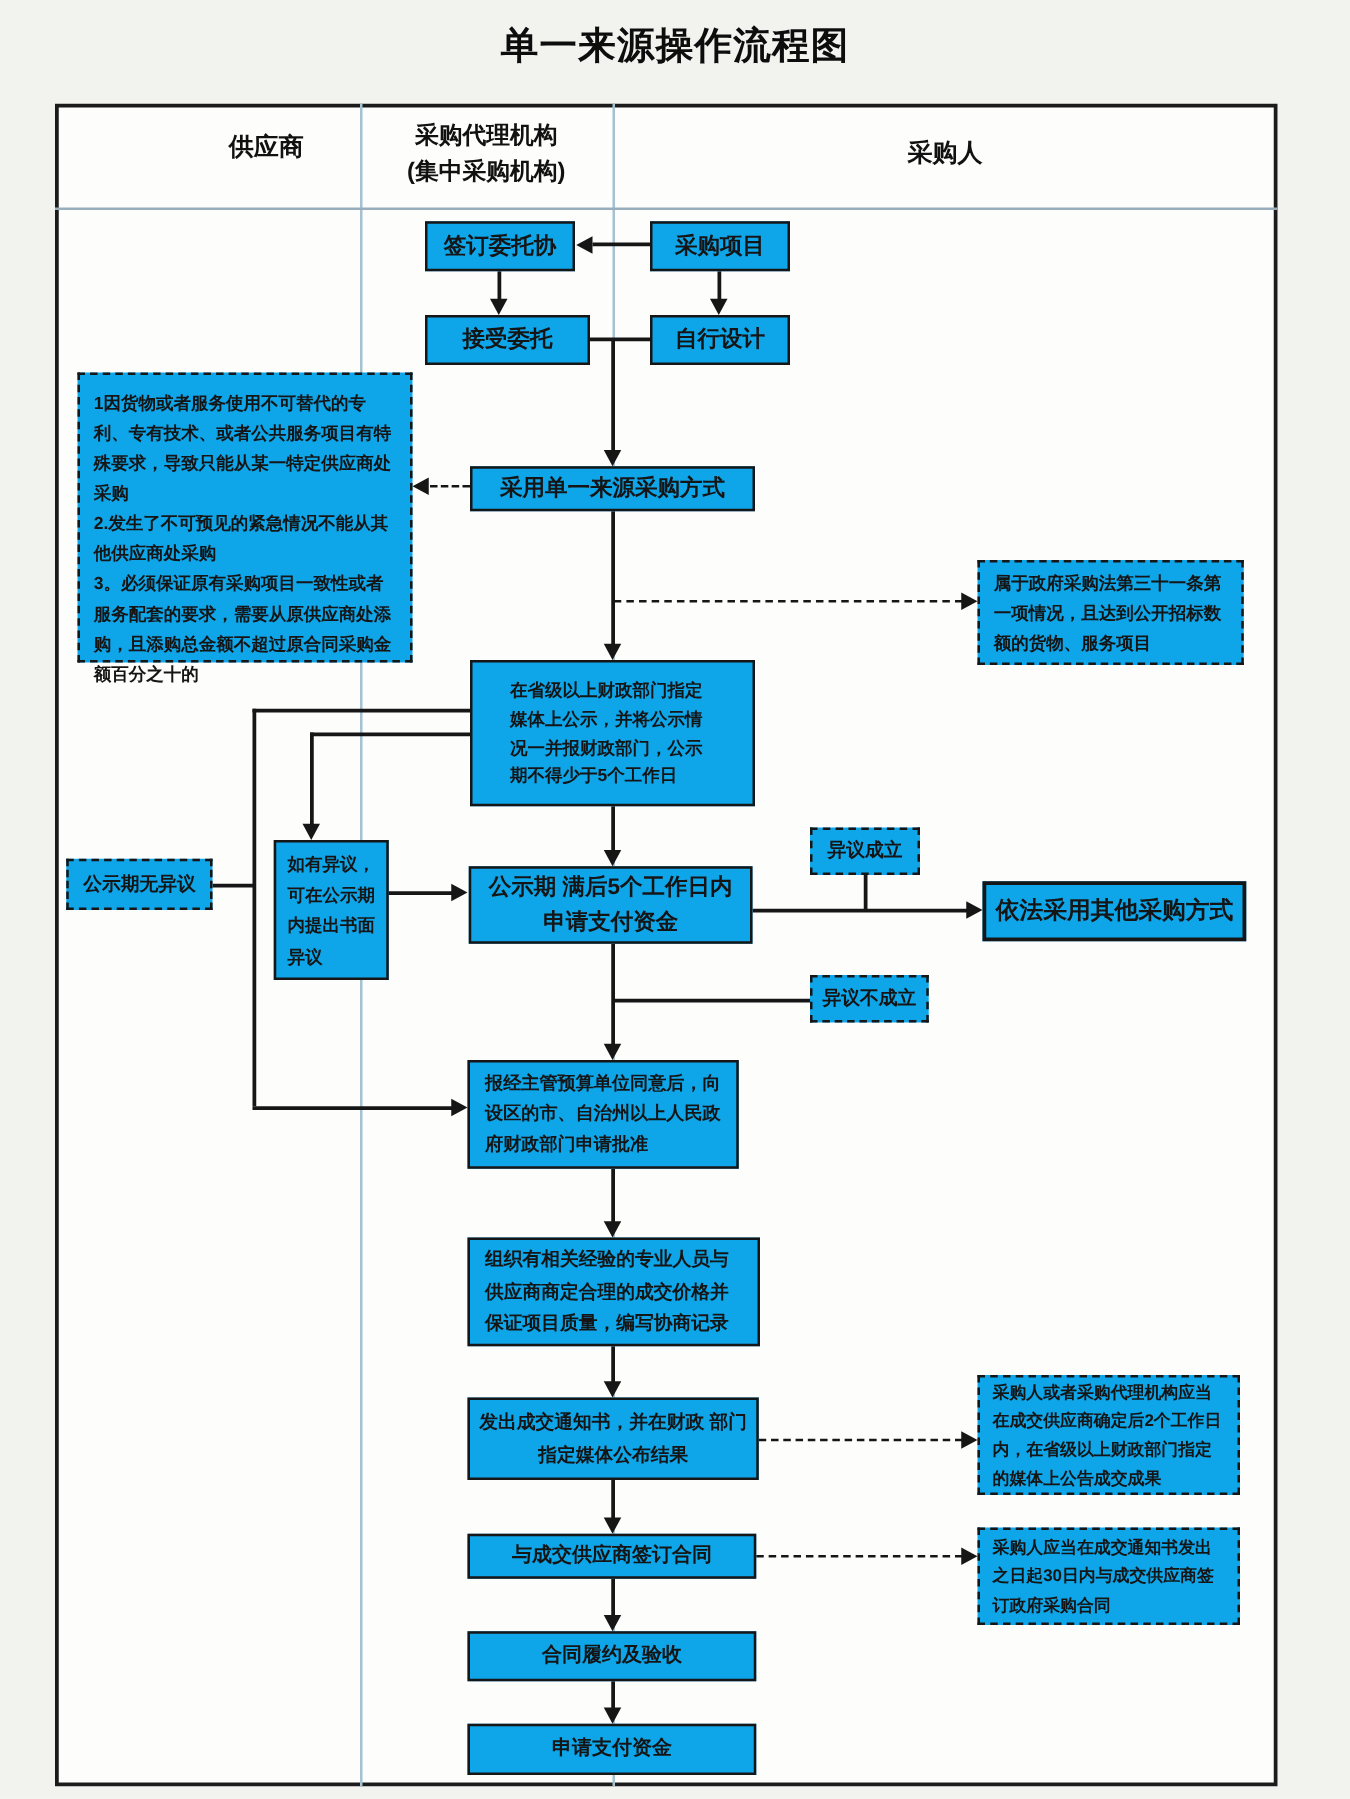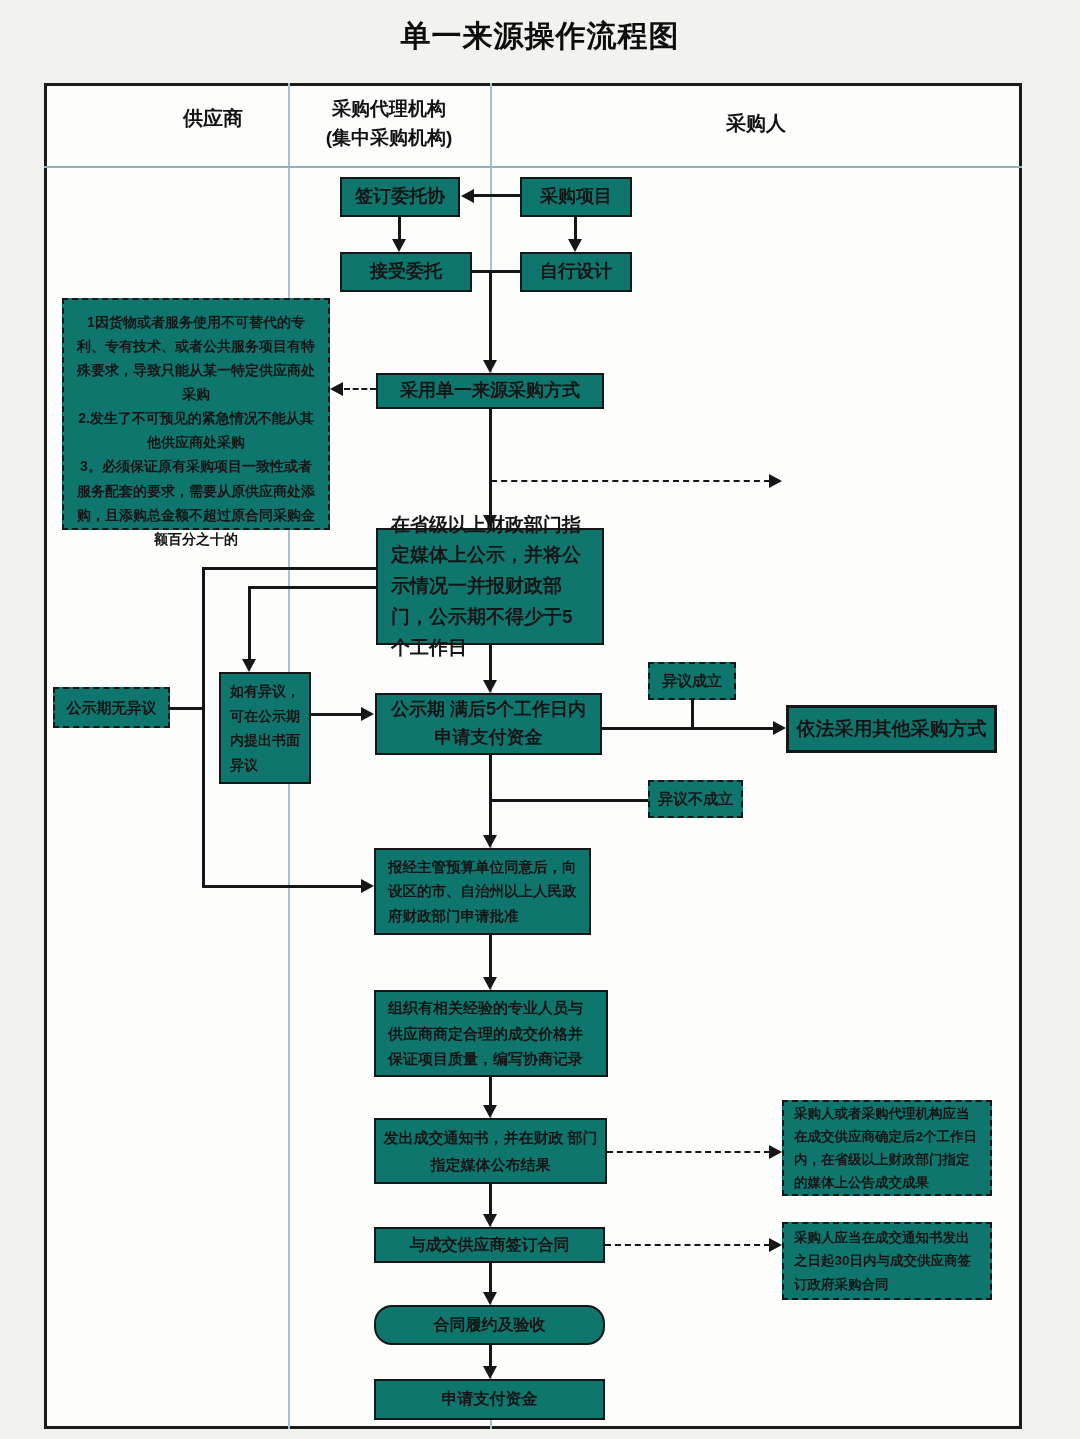--- a/index.html
+++ b/index.html
@@ -26,21 +26,21 @@
   }
   .vdivider{position:absolute;width:1.5px;background:#a4c2d2;z-index:1;}
   .hdr-sep{position:absolute;height:1.5px;background:#98aebc;z-index:1;}
   .col-hdr{
     position:absolute;z-index:3;text-align:center;
     font-size:20px;font-weight:700;color:#111;line-height:1.5;
   }
   
   .box{
     position:absolute;box-sizing:border-box;z-index:3;
-    background:#0f766e;border:2.5px solid #161616;
+    background:#0ea5e9;border:2.5px solid #161616;
     display:flex;flex-direction:column;align-items:center;justify-content:center;
     text-align:center;font-weight:700;color:#151515;line-height:1.55;
   }
   .box.lt{align-items:flex-start;justify-content:center;text-align:left;}
   .dashedbox{border-style:dashed;border-width:2.5px;text-align:right;}
   .thick{border-width:3px;}
   
   .hline,.vline{position:absolute;background:#161616;z-index:2;}
   .hline{height:3px;}
   .vline{width:3px;}
@@ -137,38 +137,39 @@
   <div class="arr arr-down" style="left:483px;top:1292px;"></div>
 
   <div class="vline" style="left:489px;top:1345px;height:23px;"></div>
   <div class="arr arr-down" style="left:483px;top:1366px;"></div>
 
   <div class="box" style="left:340px;top:177px;width:120px;height:40px;font-size:18px;">签订委托协</div>
   <div class="box" style="left:520px;top:177px;width:112px;height:40px;font-size:18px;">采购项目</div>
   <div class="box" style="left:340px;top:252px;width:132px;height:40px;font-size:18px;">接受委托</div>
   <div class="box" style="left:520px;top:252px;width:112px;height:40px;font-size:18px;">自行设计</div>
   <div class="box" style="left:376px;top:373px;width:228px;height:36px;font-size:18px;">采用单一来源采购方式</div>
-  <div class="box lt" style="left:376px;top:528px;width:228px;height:117px;font-size:19px;padding:8px 13px;line-height:1.62;">在省级以上财政部门指定媒体上公示，并将公示情况一并报财政部门，公示期不得少于5个工作日</div>
+  <div class="box lt" style="left:376px;top:528px;width:228px;height:117px;font-size:14px;padding:8px 30px;line-height:1.62;">在省级以上财政部门指定媒体上公示，并将公示情况一并报财政部门，公示期不得少于5个工作日</div>
   <div class="box lt" style="left:219px;top:672px;width:92px;height:112px;font-size:14px;padding:6px 9px;line-height:1.75;">如有异议，可在公示期内提出书面异议</div>
   <div class="box" style="left:375px;top:693px;width:227px;height:62px;font-size:18px;">
     <span class="blk">公示期 满后5个工作日内</span>
     <span class="blk">申请支付资金</span>
   </div>
   <div class="box thick" style="left:786px;top:705px;width:211px;height:48px;font-size:19px;">依法采用其他采购方式</div>
   <div class="box lt" style="left:374px;top:848px;width:217px;height:87px;font-size:14.5px;padding:8px 12px;line-height:1.7;">报经主管预算单位同意后，向设区的市、自治州以上人民政府财政部门申请批准</div>
   <div class="box lt" style="left:374px;top:990px;width:234px;height:87px;font-size:15px;padding:8px 12px;line-height:1.7;">组织有相关经验的专业人员与供应商商定合理的成交价格并保证项目质量，编写协商记录</div>
   <div class="box" style="left:374px;top:1118px;width:233px;height:66px;font-size:15px;padding:4px 6px;line-height:1.8;">发出成交通知书，并在财政 部门指定媒体公布结果</div>
   <div class="box" style="left:374px;top:1227px;width:231px;height:36px;font-size:16px;">与成交供应商签订合同</div>
-  <div class="box" style="left:374px;top:1305px;width:231px;height:40px;font-size:16px;border-radius:18px;">合同履约及验收</div>
+  <div class="box" style="left:374px;top:1305px;width:231px;height:40px;font-size:16px;">合同履约及验收</div>
   <div class="box" style="left:374px;top:1379px;width:231px;height:41px;font-size:16px;">申请支付资金</div>
 
-  <div class="box dashedbox lt" style="left:62px;top:298px;width:268px;height:232px;font-size:14px;padding:10px 11px;line-height:1.72;justify-content:flex-start;text-align:center;">
+  <div class="box dashedbox lt" style="left:62px;top:298px;width:268px;height:232px;font-size:14px;padding:10px 11px;line-height:1.72;justify-content:flex-start;">
     <span class="blk">1因货物或者服务使用不可替代的专利、专有技术、或者公共服务项目有特殊要求，导致只能从某一特定供应商处采购</span>
     <span class="blk">2.发生了不可预见的紧急情况不能从其他供应商处采购</span>
     <span class="blk">3。必须保证原有采购项目一致性或者服务配套的要求，需要从原供应商处添购，且添购总金额不超过原合同采购金额百分之十的</span>
   </div>
+  <div class="box dashedbox lt" style="left:782px;top:448px;width:213px;height:84px;font-size:14px;padding:6px 11px;line-height:1.72;">属于政府采购法第三十一条第一项情况，且达到公开招标数额的货物、服务项目</div>
   <div class="box dashedbox" style="left:53px;top:687px;width:117px;height:41px;font-size:15px;">公示期无异议</div>
   <div class="box dashedbox" style="left:648px;top:662px;width:88px;height:38px;font-size:15px;">异议成立</div>
   <div class="box dashedbox" style="left:648px;top:780px;width:95px;height:38px;font-size:15px;">异议不成立</div>
   <div class="box dashedbox lt" style="left:782px;top:1100px;width:210px;height:96px;font-size:13.5px;padding:6px 10px;line-height:1.72;">采购人或者采购代理机构应当在成交供应商确定后2个工作日内，在省级以上财政部门指定的媒体上公告成交成果</div>
   <div class="box dashedbox lt" style="left:782px;top:1222px;width:210px;height:78px;font-size:13.5px;padding:6px 10px;line-height:1.72;">采购人应当在成交通知书发出之日起30日内与成交供应商签订政府采购合同</div>
 
 </div>
 
 </body></html>

